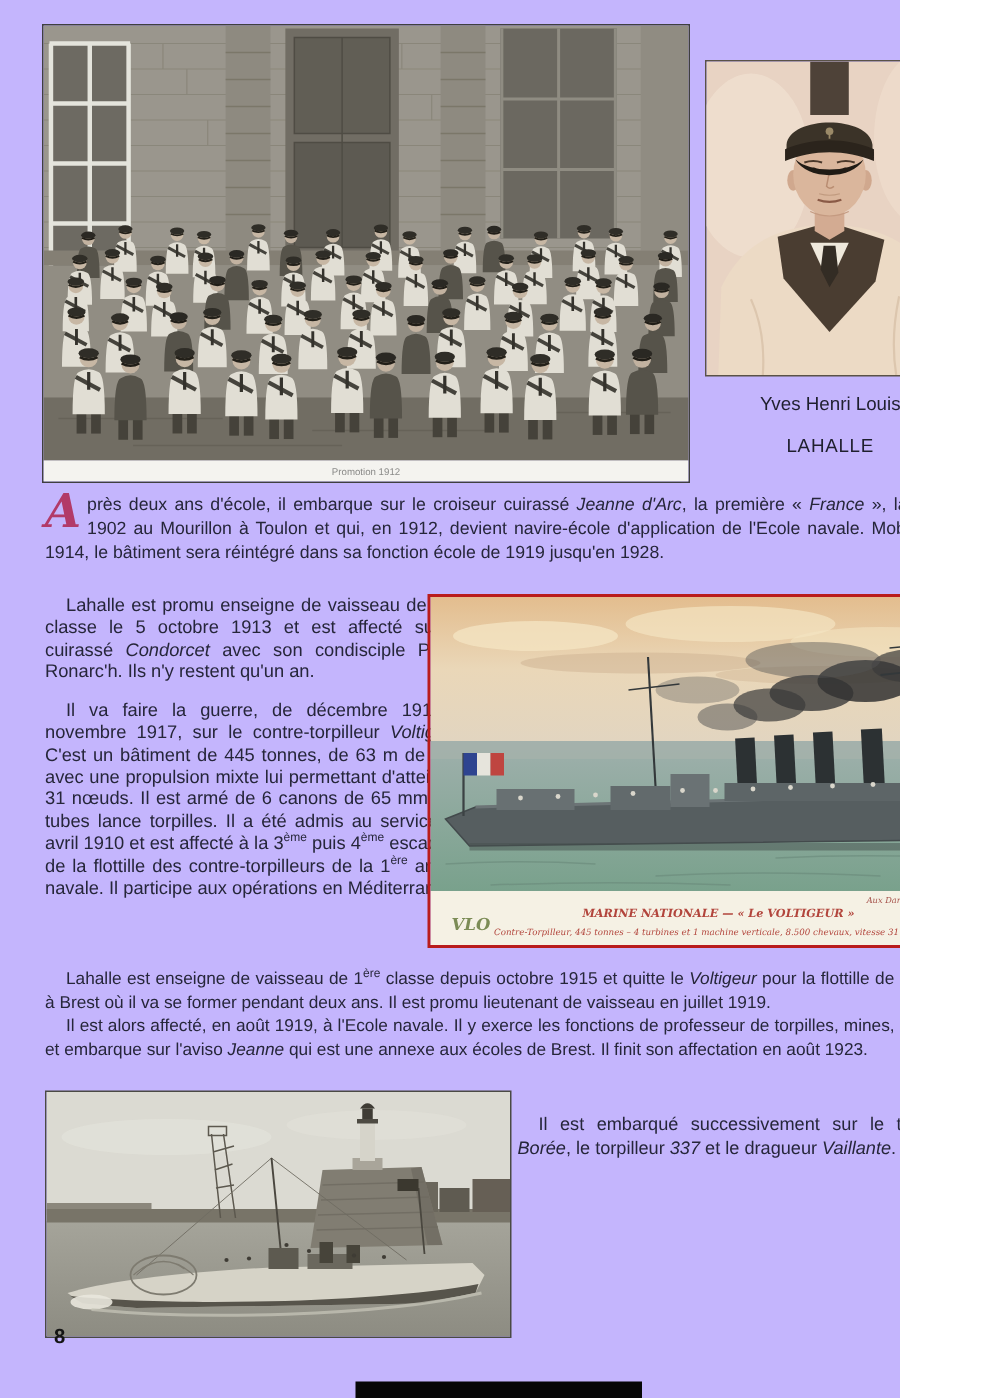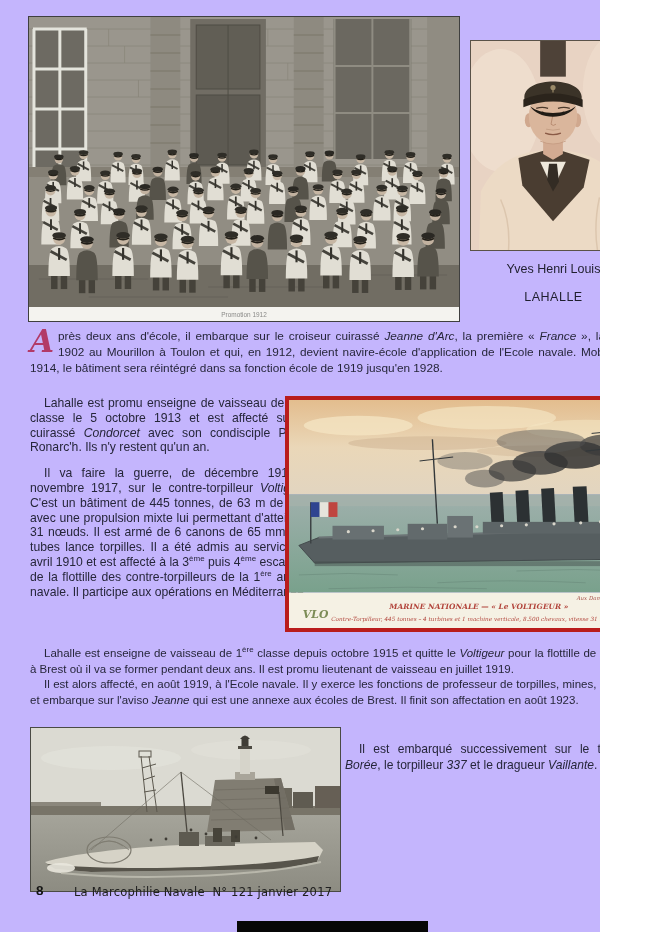--- a/index.html
+++ b/index.html
@@ -2,21 +2,21 @@
 <html><head>
 <meta charset="utf-8">
 <style>
   html,body{margin:0;padding:0;background:#fff;}
   .page{position:relative;width:600px;height:932px;background:#c4b5fd;overflow:hidden;
         font-family:"Liberation Sans",sans-serif;color:#26263a;}
   .photo{position:absolute;box-sizing:border-box;}
   .photo svg{display:block;width:100%;height:100%;}
   #group-photo{left:28px;top:16px;width:432px;height:306px;border:1px solid #3f3f3f;}
   #portrait-photo{left:470px;top:40px;width:167px;height:211px;border:1px solid #5a5248;}
-  #postcard{left:285px;top:396px;width:364px;height:236px;border:4px solid #b91c1c;}
+  #postcard{left:285px;top:396px;width:364px;height:236px;border:2px solid #b91c1c;}
   #boat-photo{left:30px;top:727px;width:311px;height:165px;border:1px solid #4a4a44;}
   .txt{position:absolute;text-align:justify;}
   .txt p{margin:0;text-indent:14px;}
   .txt p+p{margin-top:11px;}
   sup{font-size:8px;line-height:0;}
   i{}
   #para1{left:30px;top:328px;width:612px;font-size:11.8px;line-height:16px;}
   #para1 p{text-indent:0;}
   .dropcap{float:left;font-family:"DejaVu Serif",serif;font-style:italic;font-weight:bold;
            font-size:31px;line-height:27px;color:#b23a68;padding-right:4px;}
@@ -363,18 +363,17 @@
       <ellipse cx="30" cy="140" rx="14" ry="5" fill="#e9e7dd" opacity=".9"></ellipse>
       <path d="M30,145 C100,152 220,150 290,134" stroke="#c9c7bb" stroke-width="2" opacity=".7" fill="none"></path>
     </svg>
   </div>
 
   <div class="txt" id="rightcol">
     <p>Il est embarqué successivement sur le torpilleur <i>Borée</i>, le torpilleur <i>337</i> et le dragueur <i>Vaillante</i>.</p>
   </div>
 
   <div class="footer-num">8</div>
-  <div class="footer-text">La Marcophilie Navale  N° 121 janvier 2017</div>
 
   <div class="edge-line"></div>
   <div class="bottom-bar"></div>
 
 </div>
 
 </body></html>

